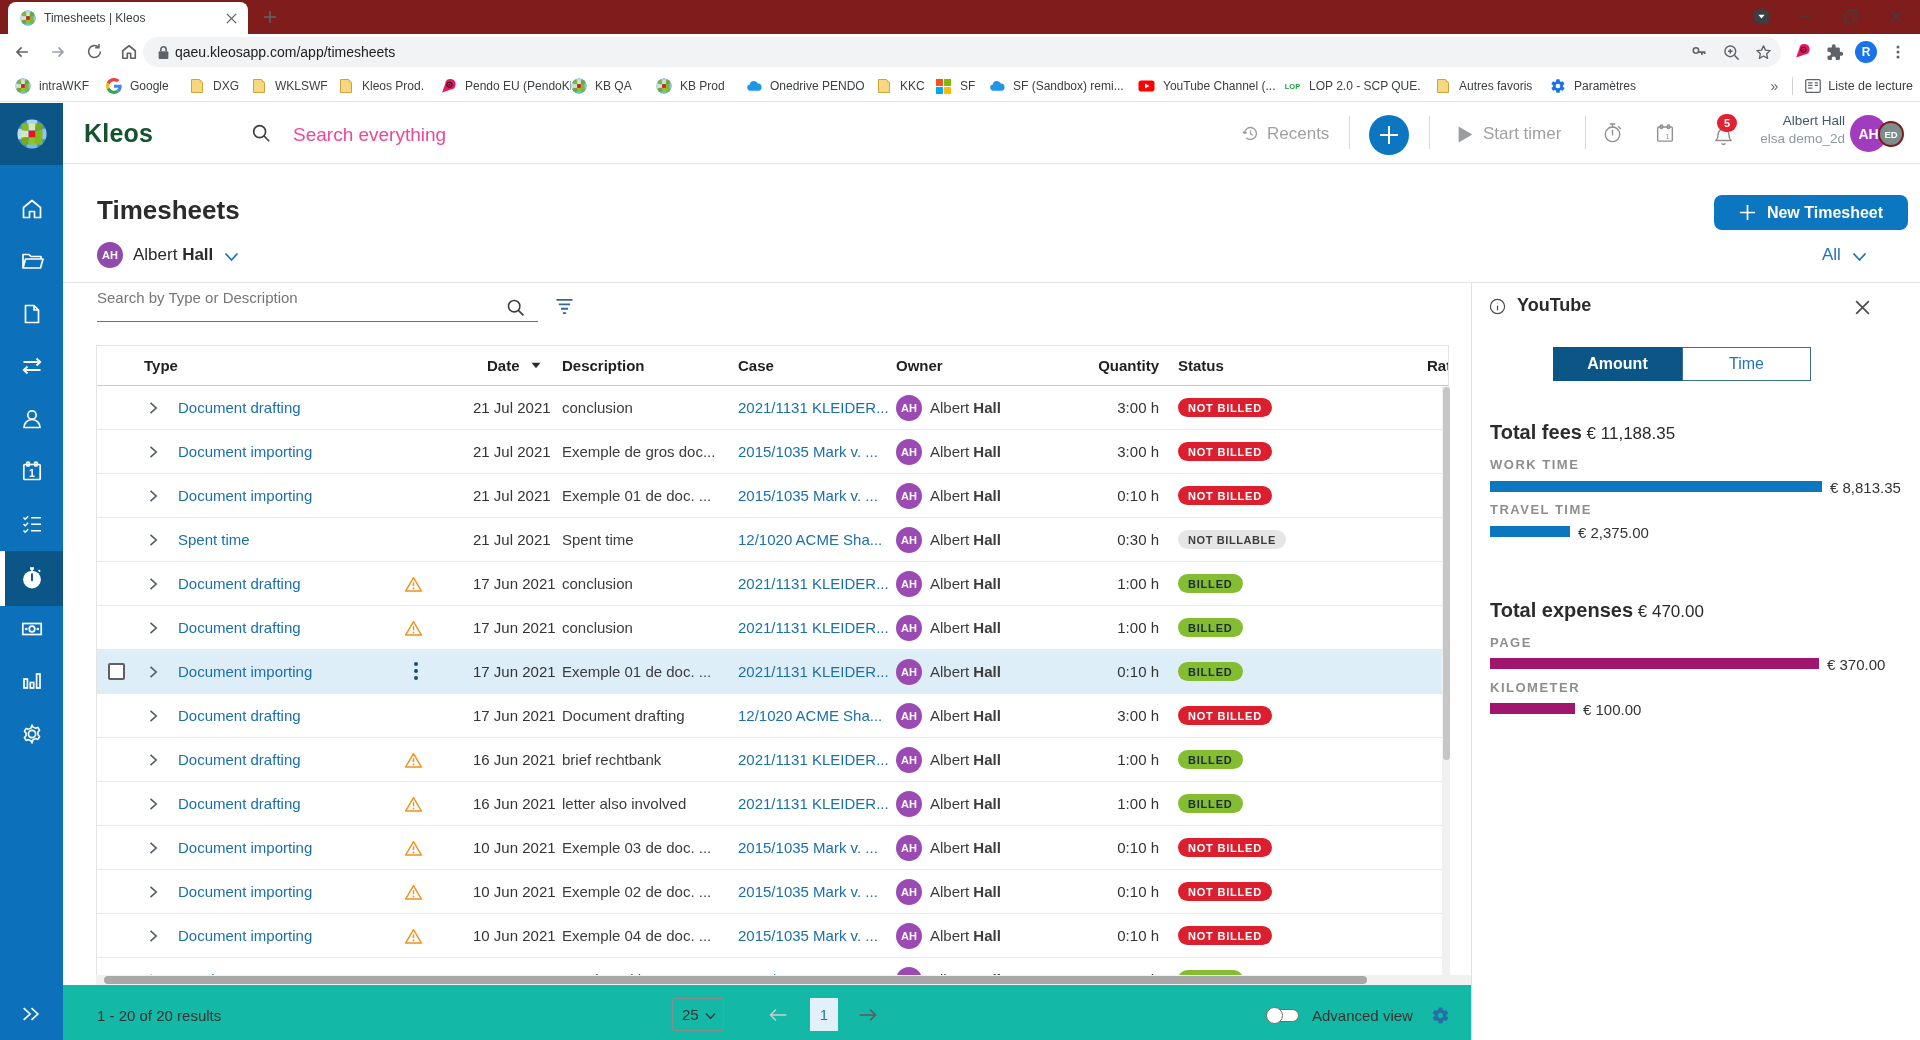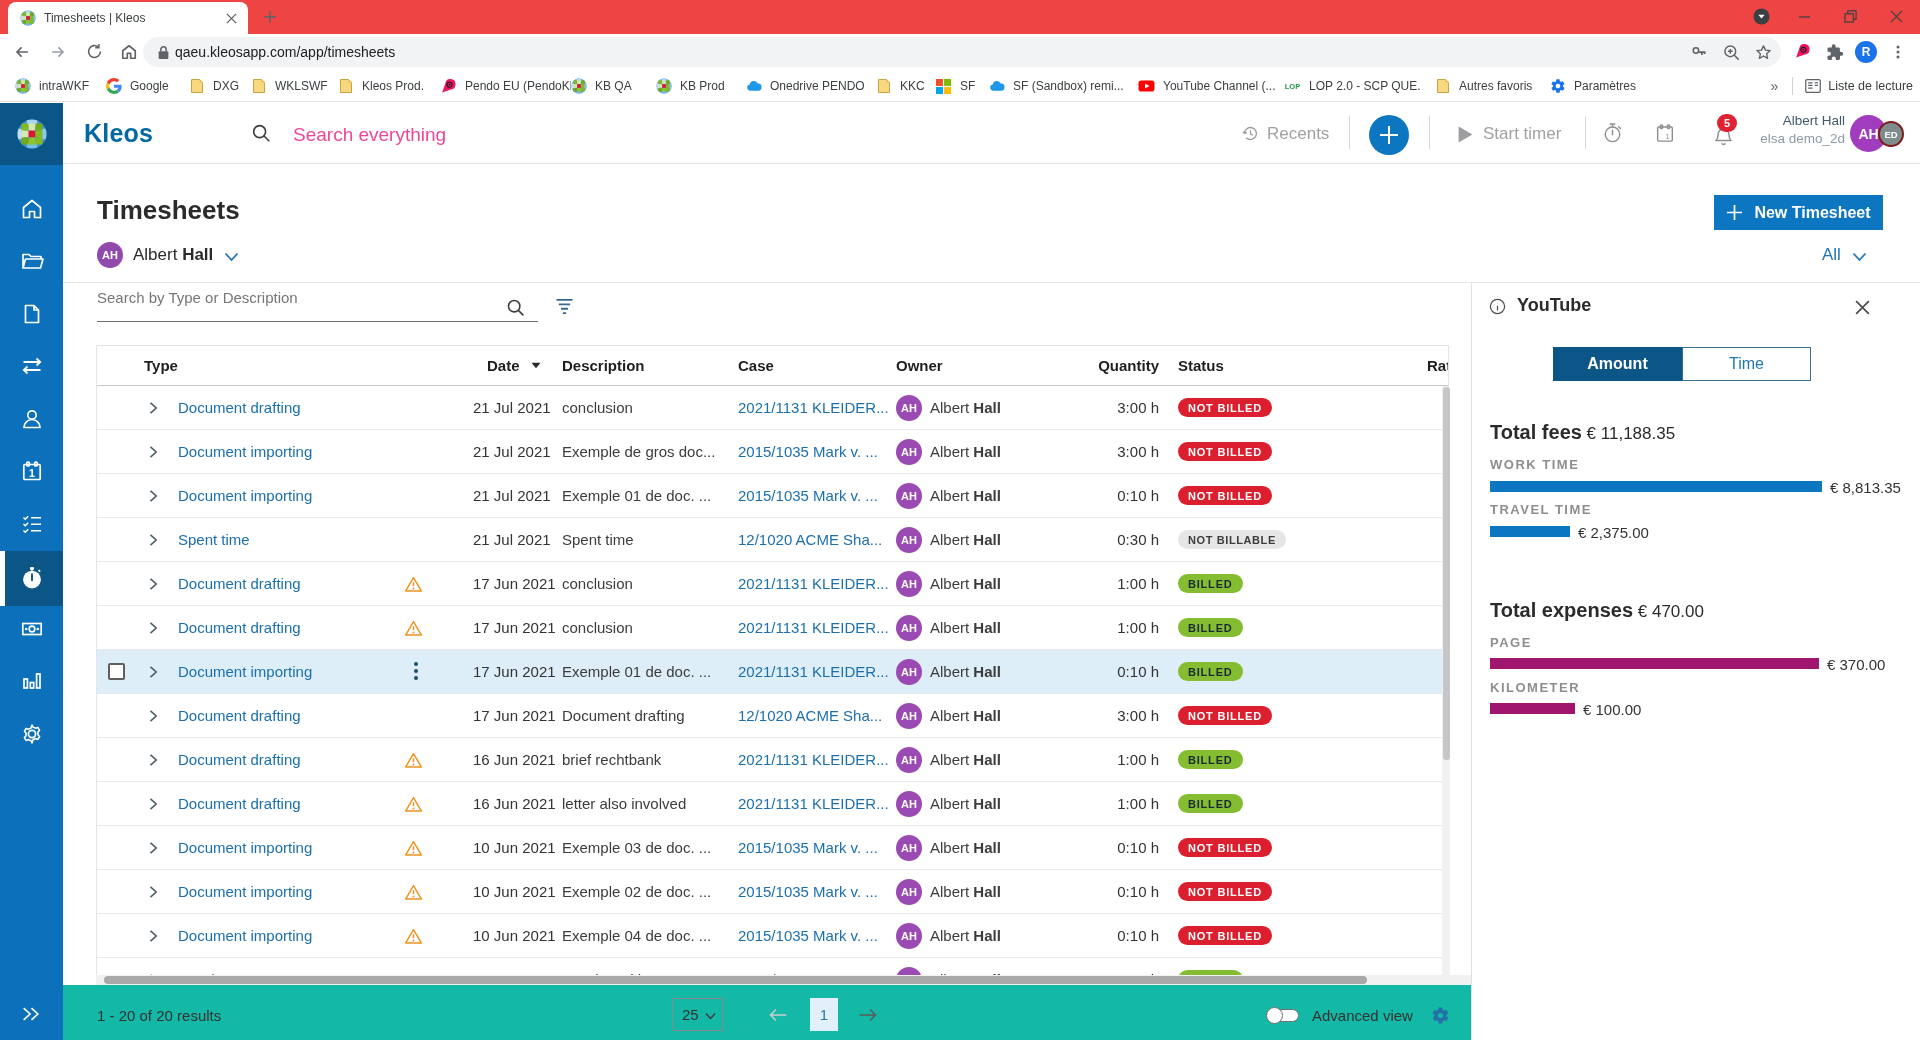--- a/index.html
+++ b/index.html
@@ -1,20 +1,20 @@
 <!DOCTYPE html>
 <html><head><meta charset="utf-8"><title>Timesheets | Kleos</title>
 <style>
 * { margin:0; padding:0; box-sizing:border-box; }
 html,body { width:1920px; height:1040px; overflow:hidden; font-family:"Liberation Sans",sans-serif; background:#fff; }
 #root { position:relative; width:1920px; height:1040px; }
 svg { display:block; }
 
 
-#tabstrip { position:absolute; left:0; top:0; width:1920px; height:34px; background:#ef4444; }
+#tabstrip { position:absolute; left:0; top:0; width:1920px; height:34px; background:#7f1d1d; }
 #tab { position:absolute; left:8px; top:2px; width:240px; height:32px; background:#fff; border-radius:8px 8px 0 0; }
 #tab .fav { position:absolute; left:12px; top:8px; }
 #tab .ttl { position:absolute; left:36px; top:9px; font-size:12px; color:#3c4043; white-space:nowrap; }
 #tab .tx { position:absolute; left:217px; top:10px; }
 #newtab { position:absolute; left:263px; top:10px; }
 #media { position:absolute; left:1753px; top:8px; }
 #wmin { position:absolute; left:1798px; top:10px; }
 #wres { position:absolute; left:1844px; top:10px; }
 #wclo { position:absolute; left:1890px; top:10px; }
 #toolbar { position:absolute; left:0; top:34px; width:1920px; height:36px; background:#fff; }
@@ -33,37 +33,37 @@
 #sidebar { position:absolute; left:0; top:103px; width:63px; height:937px; background:#0c70ba; }
 #sblogo { position:absolute; left:0; top:0; width:63px; height:62px; background:#0b5687; display:flex; align-items:center; justify-content:center; }
 .sbi { position:absolute; left:0; width:63px; display:flex; justify-content:center; }
 #sbsel { position:absolute; left:0; top:448px; width:63px; height:55px; background:#0b5687; }
 #sbsel .bar { position:absolute; left:0; top:0; width:5px; height:55px; background:#fff; }
 #sbsel .ic { position:absolute; left:19px; top:14px; }
 #sbexp { position:absolute; left:20px; bottom:17px; }
 
 
 #apphead { position:absolute; left:63px; top:103px; width:1857px; height:61px; background:#fff; border-bottom:1px solid #e4e4e4; }
-#kleos { position:absolute; left:21px; top:16px; font-size:25px; font-weight:700; color:#0369a1; letter-spacing:0.2px; }
+#kleos { position:absolute; left:21px; top:16px; font-size:25px; font-weight:700; color:#14532d; letter-spacing:0.2px; }
 #hsearchi { position:absolute; left:187px; top:19px; }
 #hsearcht { position:absolute; left:230px; top:21px; font-size:19px; color:#ec4899; }
 .hdivider { position:absolute; top:13px; width:1px; height:33px; background:#d9d9d9; }
 .hgray { font-size:17px; color:#a0a1a3; }
 #plusbtn { position:absolute; left:1306px; top:12px; width:40px; height:40px; border-radius:50%; background:#0d76c0; color:#fff; }
 #plusbtn svg { margin:10px auto 0; }
 #avAH { position:absolute; left:1787px; top:12px; width:37px; height:37px; border-radius:50%; background:#a13cbe; color:#fff; font-weight:700; font-size:14px; display:flex; align-items:center; justify-content:center; }
 #avED { position:absolute; left:1815px; top:18px; width:26px; height:26px; border-radius:50%; background:#7e8c8d; border:2px solid #7f1d1d; color:#fff; font-weight:700; font-size:9.5px; display:flex; align-items:center; justify-content:center; }
 #uname { position:absolute; right:75px; top:10px; font-size:13.5px; color:#41586b; text-align:right; width:200px; }
 #uorg { position:absolute; right:75px; top:28px; font-size:13.5px; color:#8d9aa5; text-align:right; width:200px; }
 
 
 #page { position:absolute; left:63px; top:165px; width:1413px; height:875px; background:#fff; }
 #ovl { position:absolute; left:1471px; top:283px; width:449px; height:757px; background:#fff; border-left:1px solid #e0e0e0; }
 #title { position:absolute; left:34px; top:30px; font-size:26px; font-weight:700; color:#2b2b2b; }
-#newts { position:absolute; left:1714px; top:195px; width:169px; height:35px; background:#0d76c0; border-radius:0; color:#fff; font-size:16px; font-weight:700; display:flex; align-items:center; justify-content:center; }
+#newts { position:absolute; left:1714px; top:195px; width:194px; height:35px; background:#0d76c0; border-radius:8px; color:#fff; font-size:16px; font-weight:700; display:flex; align-items:center; justify-content:center; }
 #newts svg { margin-right:11px; }
 #usel { position:absolute; left:34px; top:77px; height:26px; display:flex; align-items:center; }
 #usel .av { width:26px; height:26px; border-radius:50%; background:#9149ab; color:#fff; font-weight:700; font-size:11px; display:flex; align-items:center; justify-content:center; }
 #usel .nm { margin-left:10px; font-size:17px; color:#2b2b2b; }
 #usel svg { margin-left:11px; margin-top:3px; }
 #allsel { position:absolute; left:1822px; top:245px; display:flex; align-items:center; font-size:17px; color:#2176b6; font-weight:400; }
 #allsel svg { margin-left:11px; margin-top:3px; }
 #srch { position:absolute; left:34px; top:124px; width:441px; }
 #srch .ph { font-size:15px; color:#767676; }
 #srch .ln { position:absolute; left:0; top:32px; width:441px; height:1px; background:#6e6e6e; }

